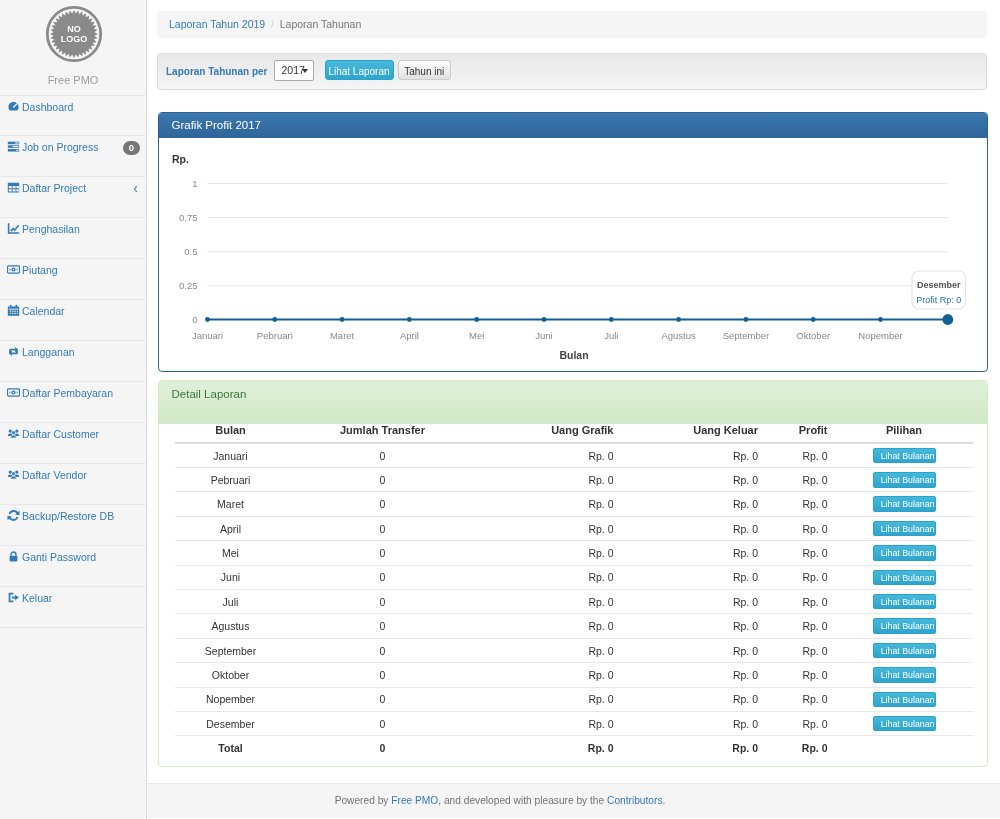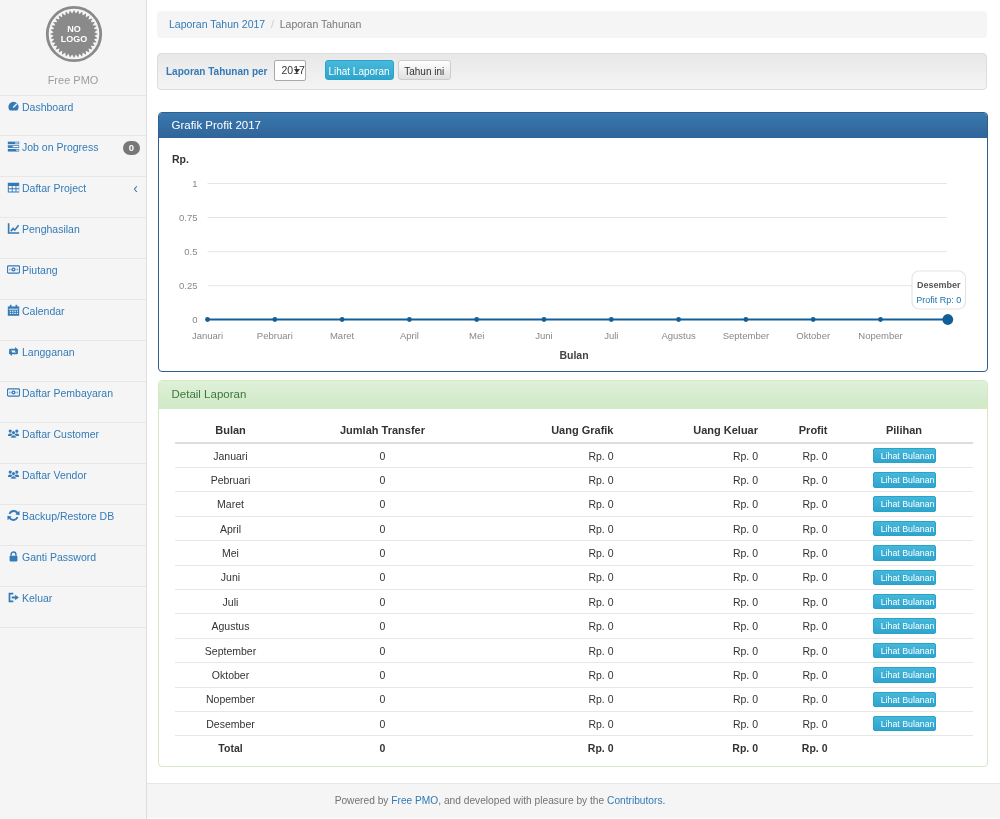--- a/index.html
+++ b/index.html
@@ -12,31 +12,31 @@
 ul.menu { position:absolute; left:0; top:95px; width:146px; list-style:none; }
 ul.menu li { height:41px; border-bottom:1px solid #e7e7e7; position:relative; line-height:23.2px; padding-left:7px; white-space:nowrap; color:#337ab7; font-size:10.5px; }
 ul.menu li:first-child { border-top:1px solid #e7e7e7; }
 ul.menu li svg { vertical-align:-2px; margin-right:2px; }
 .badge0 { position:absolute; right:6px; top:5px; width:17px; height:14px; background:#777; color:#fff; border-radius:8px; font-size:9.5px; font-weight:bold; text-align:center; line-height:14px; }
 .chev { position:absolute; right:8px; top:0; font-size:14px; color:#337ab7; }
 
 #bread { position:absolute; left:157px; top:11px; width:830px; height:26.5px; background:#f5f5f5; border-radius:4px; line-height:26.5px; padding-left:12px; color:#777; font-size:10.5px; }
 #well { position:absolute; left:157px; top:52.5px; width:830px; height:37.5px; background:linear-gradient(to bottom,#e8e8e8 0,#f4f4f4 100%); border:1px solid #dcdcdc; border-radius:4px; }
 #well label { position:absolute; left:8px; top:12px; font-weight:bold; color:#337ab7; font-size:10px; }
-#sel { position:absolute; left:115.5px; top:6.5px; width:32px; height:20.5px; background:#fff; border:1px solid #a9a9a9; border-radius:2px; font-size:10.5px; color:#333; line-height:18.5px; padding-left:7px; }
+#sel { position:absolute; left:115.5px; top:6.5px; width:40px; height:20.5px; background:#fff; border:1px solid #a9a9a9; border-radius:2px; font-size:10.5px; color:#333; line-height:18.5px; padding-left:7px; }
 #sel .ar { position:absolute; right:5px; top:8px; width:0; height:0; border-left:3.5px solid transparent; border-right:3.5px solid transparent; border-top:4.5px solid #333; }
 .btn { position:absolute; top:6px; height:20px; border-radius:3px; font-size:10px; text-align:center; line-height:21.5px; }
 #btn-lihat { left:166.5px; width:69px; color:#fff; background:linear-gradient(to bottom,#48b9db 0,#2fa4cd 100%); border:1px solid #28a4c9; }
 #btn-tahun { left:240px; width:52.5px; color:#333; background:linear-gradient(to bottom,#fff 0,#e0e0e0 100%); border:1px solid #ccc; }
 
 #cpanel { position:absolute; left:157.5px; top:112px; width:830.5px; height:259.5px; border:1px solid #2e6191; border-radius:4px; background:#fff; }
 #cpanel .hd { height:25px; background:linear-gradient(to bottom,#3a79af 0,#2f6499 100%); border-radius:3px 3px 0 0; color:#fff; font-size:11.5px; line-height:25px; padding-left:13px; }
 
 #tpanel { position:absolute; left:157.5px; top:380.3px; width:830.5px; height:387.2px; border:1px solid #d6e9c6; border-radius:4px; background:#fff; }
-#tpanel .hd { height:28px; background:linear-gradient(to bottom,#dff0d8 0,#d0e9c6 100%); border-bottom:1px solid #d6e9c6; border-radius:3px 3px 0 0; color:#3c763d; font-size:11.5px; line-height:27px; padding-left:13px; }
+#tpanel .hd { height:43px; background:linear-gradient(to bottom,#dff0d8 0,#d0e9c6 100%); border-bottom:1px solid #d6e9c6; border-radius:3px 3px 0 0; color:#3c763d; font-size:11.5px; line-height:27px; padding-left:13px; }
 table.rpt { position:absolute; left:16px; top:37.5px; width:798px; border-collapse:collapse; table-layout:fixed; font-size:10.5px; color:#333; }
 table.rpt th { font-weight:bold; border-bottom:2px solid #ddd; font-size:11px; }
 table.rpt th, table.rpt td { height:24.4px; padding:0 8px; vertical-align:middle; }
 table.rpt td { border-top:1px solid #e7e7e7; }
 table.rpt tr.r1 td { border-top:none; }
 .cC { text-align:center; } .cR { text-align:right; }
 .btnxs { display:inline-block; width:63px; height:15.5px; background:linear-gradient(to bottom,#45b7da 0,#2fa4cd 100%); border:1px solid #28a4c9; border-radius:2px; color:#fff; font-size:8.8px; line-height:14px; text-align:right; }
 
 #footer { position:absolute; left:147px; top:783px; width:853px; height:35px; background:#f5f5f5; border-top:1px solid #e7e7e7; }
 #footer p { width:706px; text-align:center; margin-top:11px; color:#737373; font-size:10.2px; }
@@ -131,21 +131,21 @@
           <path d="M5,7 V5.4 a3,3 0 0 1 6,0 V7" fill="none" stroke="#337ab7" stroke-width="1.7"></path>
           <rect x="3.2" y="7" width="9.6" height="7" rx="1"></rect>
         </svg>Ganti Password</li>
     <li><svg width="13" height="13" viewBox="0 0 16 16" fill="#337ab7">
           <path d="M2,2.3 h5.8 v2.1 h-3.7 v7.2 h3.7 v2.1 h-5.8 z"></path>
           <path d="M10,4.6 14.6,8 10,11.4 v-2.2 h-4.2 v-2.4 h4.2 z"></path>
         </svg>Keluar</li>
   </ul>
 </div>
 
-<div id="bread"><a href="#">Laporan Tahun 2017</a><span style="color:#ccc">&nbsp; / &nbsp;</span>Laporan Tahunan</div>
+<div id="bread"><a href="#">Laporan Tahun 2019</a><span style="color:#ccc">&nbsp; / &nbsp;</span>Laporan Tahunan</div>
 
 <div id="well">
   <label>Laporan Tahunan per</label>
   <div id="sel">2017<span class="ar"></span></div>
   <div class="btn" id="btn-lihat">Lihat Laporan</div>
   <div class="btn" id="btn-tahun">Tahun ini</div>
 </div>
 
 <div id="cpanel">
   <div class="hd">Grafik Profit 2017</div>

